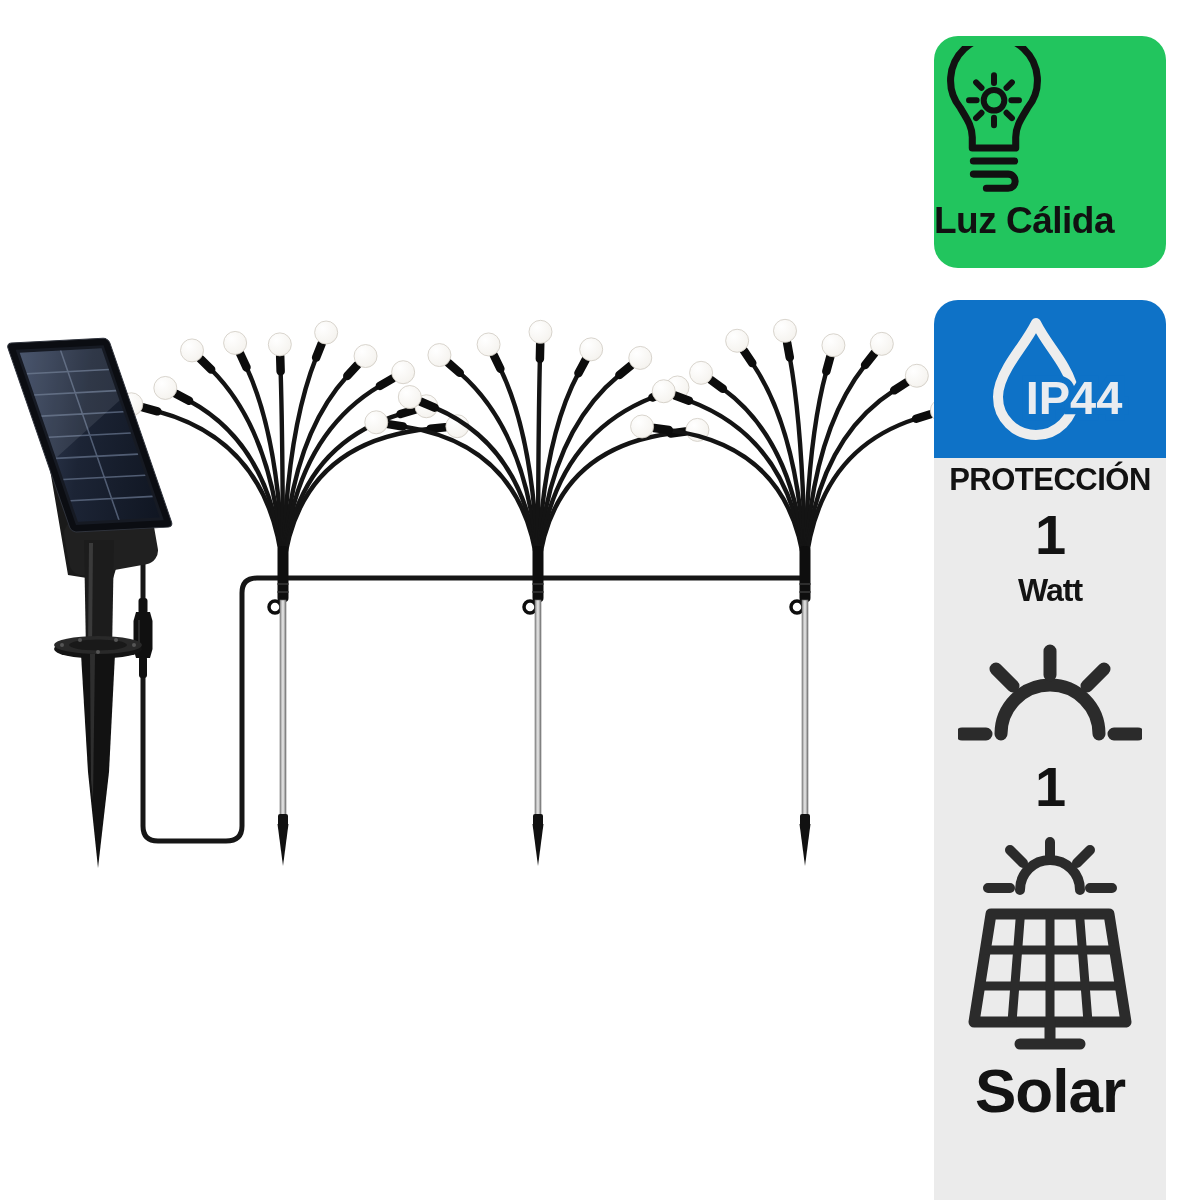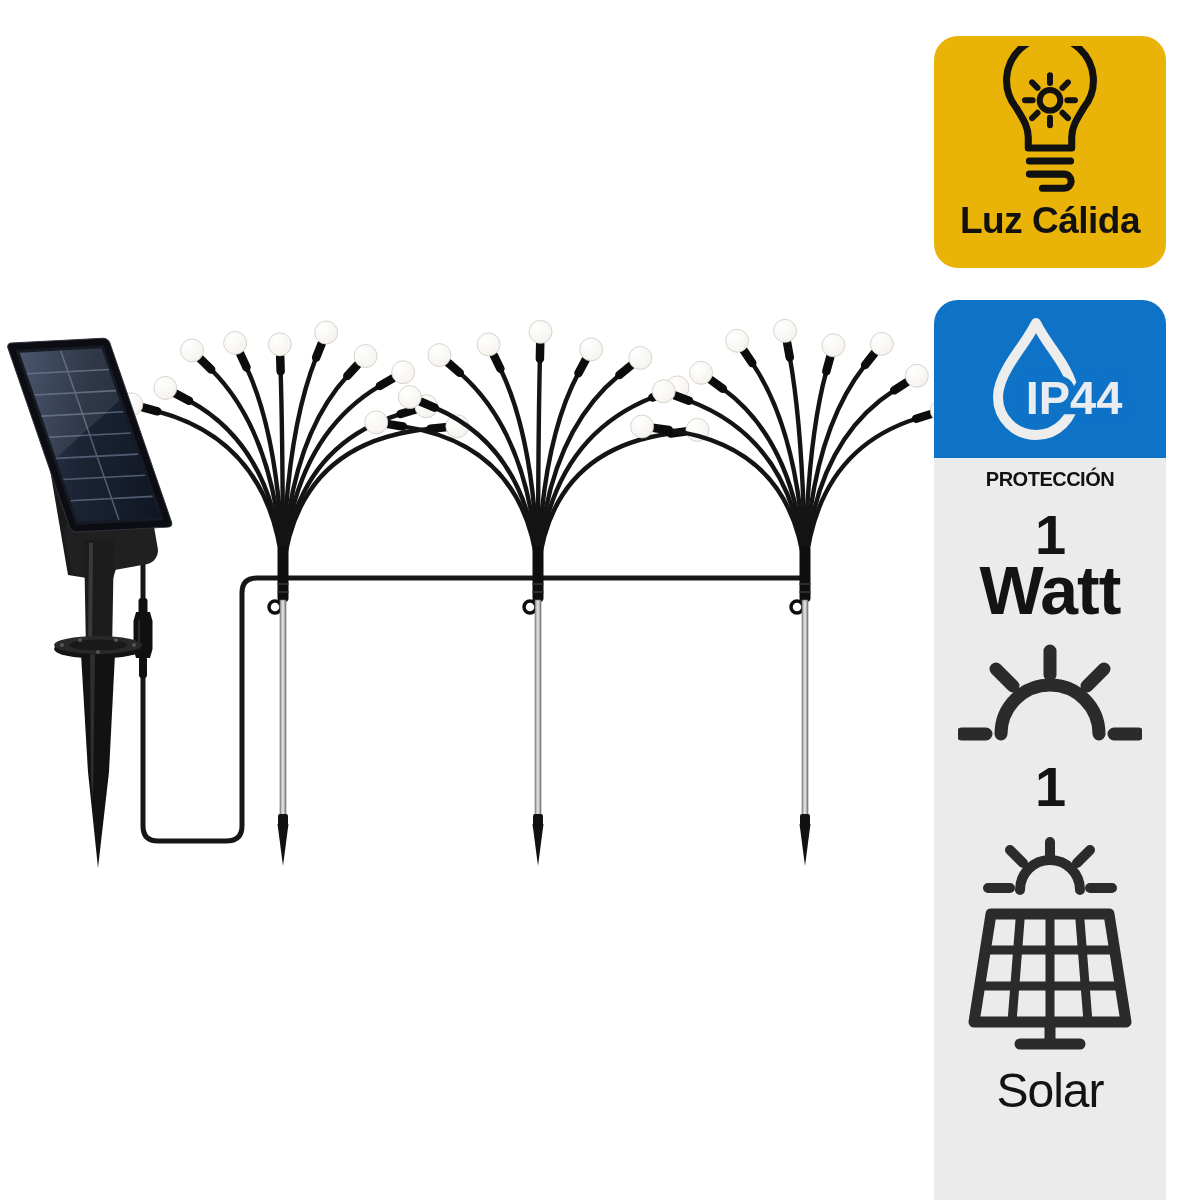--- a/index.html
+++ b/index.html
@@ -7,50 +7,50 @@
     width:1200px;height:1200px;position:relative;overflow:hidden;
     background:#ffffff;
     font-family:"Liberation Sans", sans-serif;
   }
   .canvas{position:absolute;inset:0;}
   #product-svg{position:absolute;left:0;top:0;}
 
   
   .badge-col{position:absolute;left:934px;top:36px;width:232px;}
   .badge-warm{
-    height:232px;background:#eab308;border-radius:24px;
-    display:flex;flex-direction:column;align-items:center;
+    height:232px;background:#22c55e;border-radius:24px;
+    display:flex;flex-direction:column;align-items:flex-start;
   }
   .badge-warm svg{margin-top:10px;}
   .warm-label{
     font-size:37px;font-weight:700;color:#111111;margin-top:2px;letter-spacing:-0.5px;
   }
   .badge-main{
     margin-top:32px;height:912px;background:#EBEBEB;
     border-radius:24px 24px 0 0;overflow:hidden;
     display:flex;flex-direction:column;align-items:center;
   }
   .ip-header{
     width:100%;height:158px;background:#0E72C7;
     display:flex;align-items:center;justify-content:center;flex:none;
   }
   .prot{
     margin-top:3px;text-align:right;color:#121212;
-    font-size:20px;font-weight:700;line-height:37px;letter-spacing:-0.5px;
+    font-size:31px;font-weight:700;line-height:37px;letter-spacing:-0.5px;
   }
   .spec-num{
     font-size:56px;font-weight:700;color:#131313;line-height:58px;margin-top:8px;letter-spacing:-1px;
   }
   .spec-word{
-    font-size:68px;font-weight:700;color:#131313;line-height:56px;margin-top:-2px;letter-spacing:-1px;
+    font-size:32px;font-weight:700;color:#131313;line-height:56px;margin-top:-2px;letter-spacing:-1px;
   }
   .sunrise-svg{margin-top:26px;}
   .solarpanel-svg{margin-top:14px;}
   .solar-word{
-    font-size:48px;font-weight:400;color:#131313;line-height:66px;margin-top:4px;letter-spacing:-1px;
+    font-size:62px;font-weight:700;color:#131313;line-height:66px;margin-top:4px;letter-spacing:-1px;
   }
   .icon-stroke{stroke:#2b2b2b;stroke-linecap:round;fill:none;}
 </style>
 </head>
 <body>
 
 <div class="canvas">
 
   <svg id="product-svg" width="940" height="1200" viewBox="0 0 940 1200">
       <defs>

